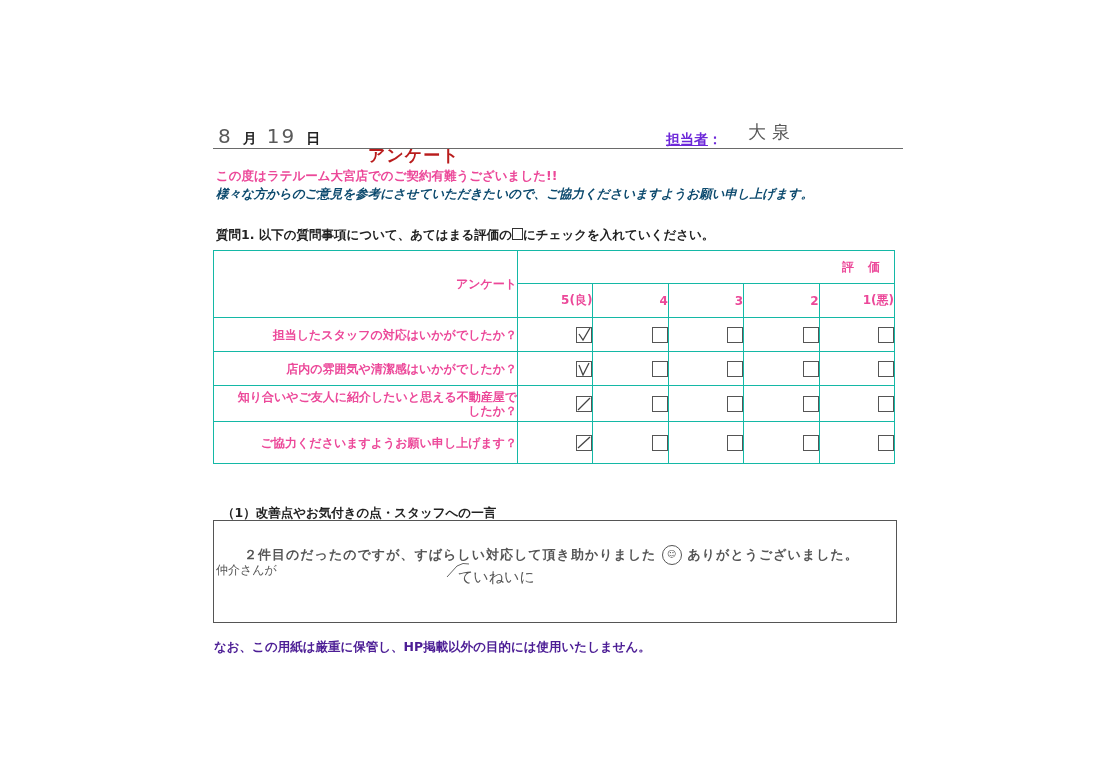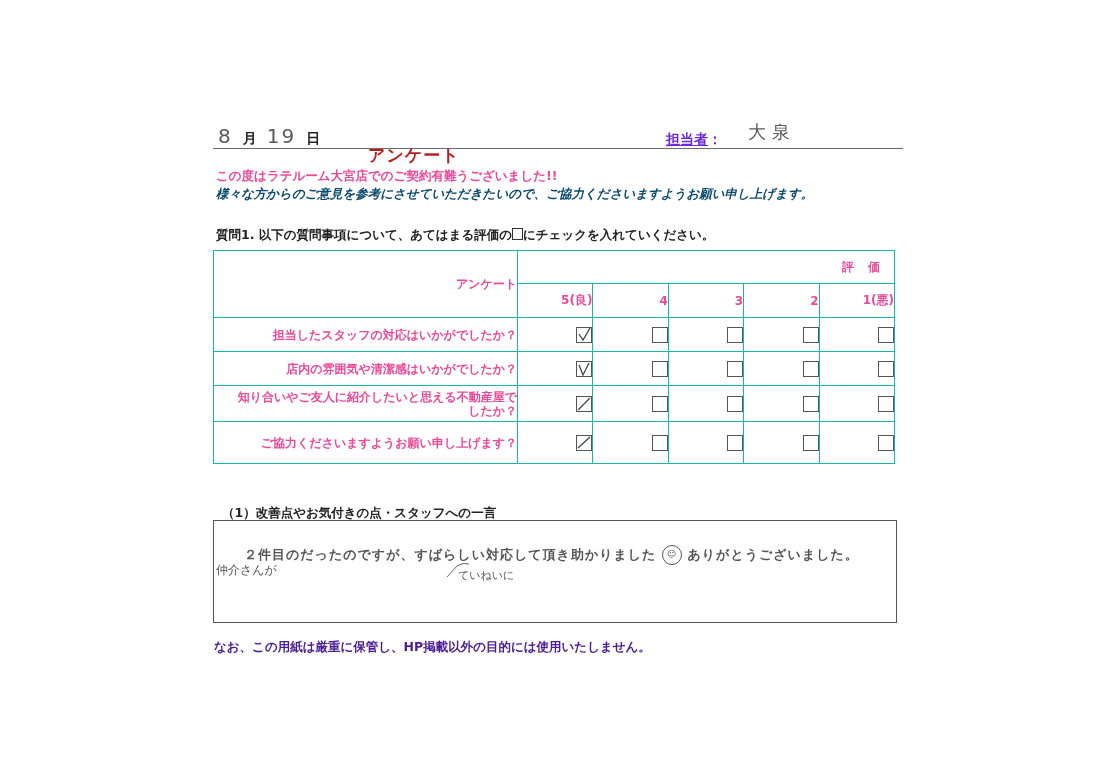--- a/index.html
+++ b/index.html
@@ -34,21 +34,21 @@
   table.survey td.q { height: 33px; font-size: 12px; line-height: 14px; }
   table.survey tr.tall td.q { height: 35px; }
   table.survey tr.last td { height: 41px; }
   .cb { display: inline-block; width: 14px; height: 14px; border: 1px solid #555; position: relative; vertical-align: middle; }
   .cb svg { position: absolute; left: 0; top: 0; }
 
   .comment-label { left: 222px; top: 505px; font-size: 12.5px; font-weight: bold; color: #222; }
   .comment-box { left: 213px; top: 520px; width: 684px; height: 103px; border: 1px solid #555; box-sizing: border-box; }
   .comment-l1 { left: 216px; top: 530px; font-size: 12px; margin-top: 32px; }
   .comment-l2 { left: 244px; top: 545px; font-size: 13px; letter-spacing: 1px; white-space: nowrap; font-weight: bold; }
-  .comment-ins { left: 458px; top: 568px; font-size: 11px; }
+  .comment-ins { left: 458px; top: 568px; font-size: 15px; }
   .caret { left: 445px; top: 560px; width: 26px; height: 18px; }
   .smile { display: inline-block; width: 18px; height: 18px; border: 1px solid #555; border-radius: 50%;
            font-size: 9px; line-height: 17px; text-align: center; vertical-align: middle; }
   .footer { left: 214px; top: 639px; font-size: 12.5px; font-weight: bold; color: #4c1d95; }
 </style>
 </head>
 <body>
 
 <div class="abs date-wrap">
   <span class="date-hw">8</span>

